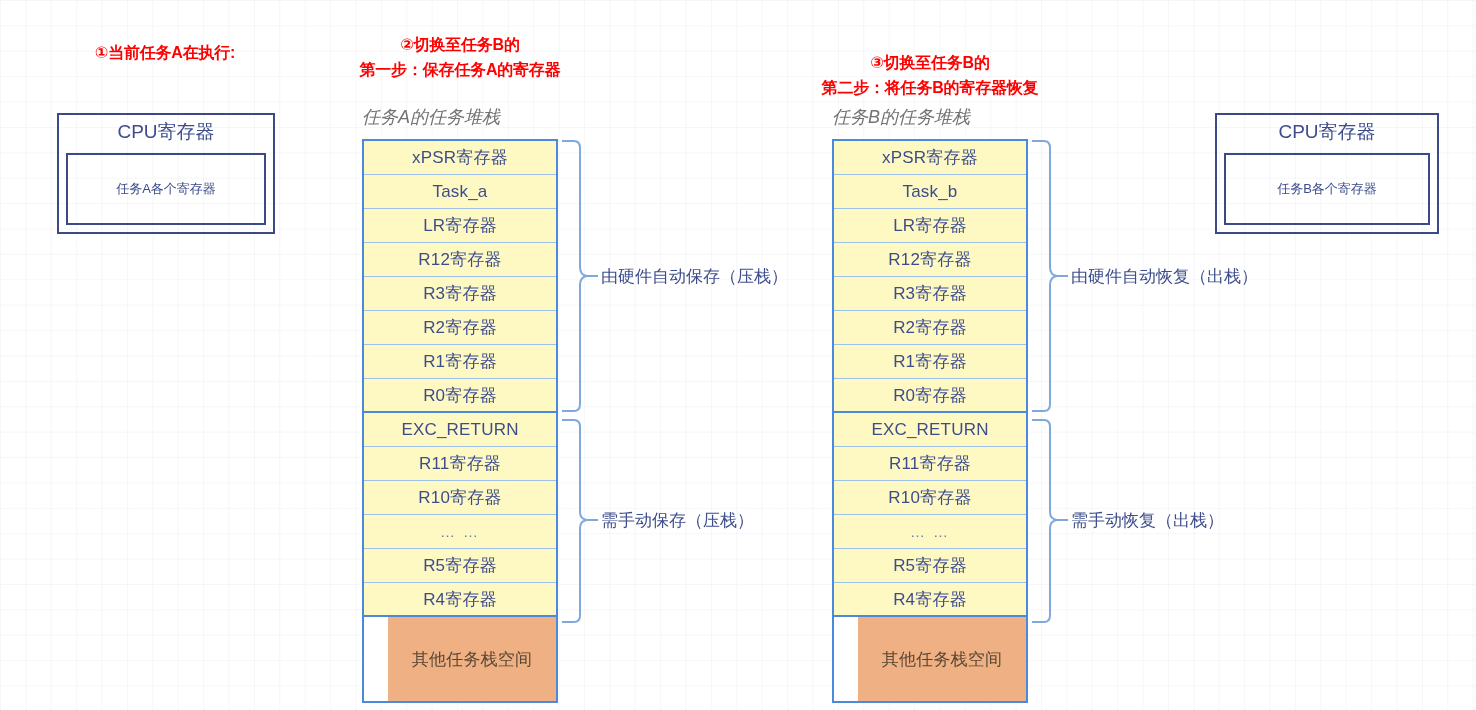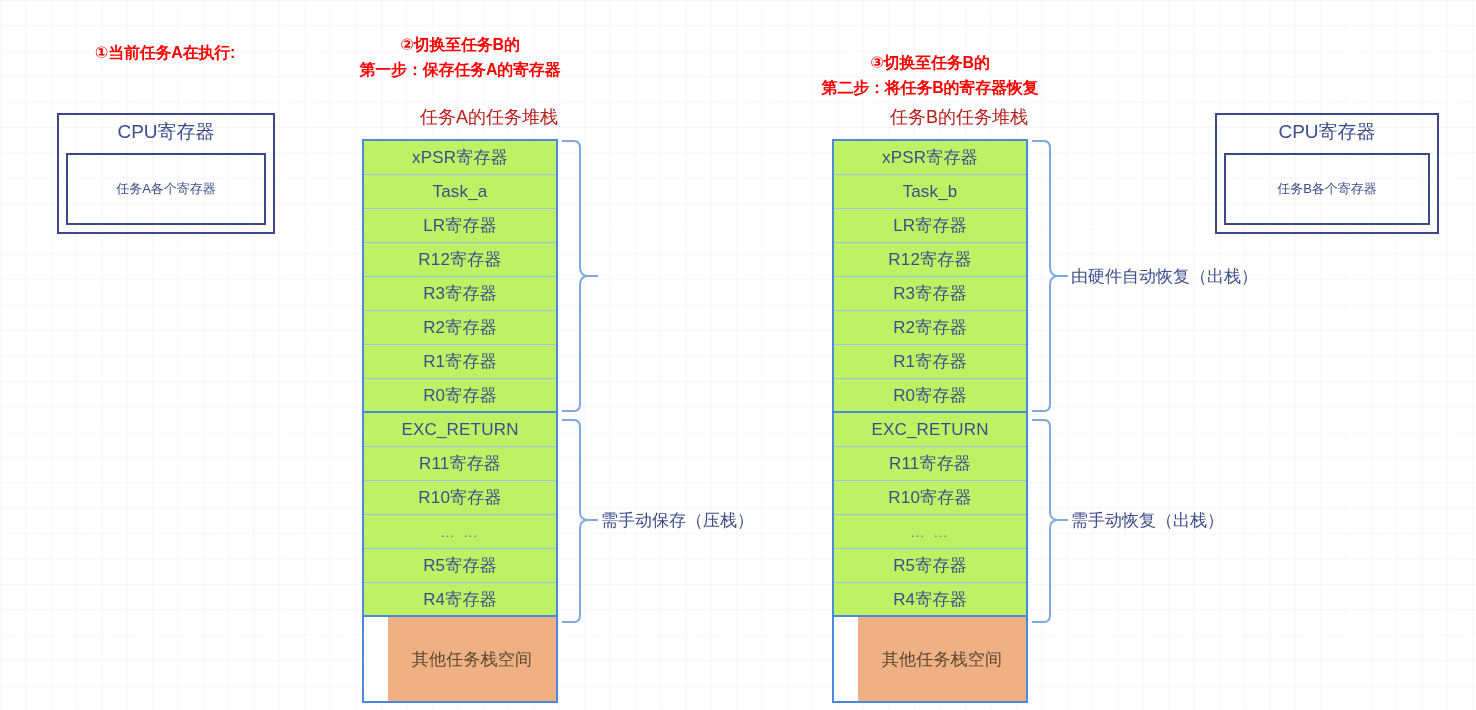--- a/index.html
+++ b/index.html
@@ -50,39 +50,40 @@
     border:2.5px solid #3b4a87;
     box-sizing:border-box;
     display:flex;align-items:center;justify-content:center;
     font-size:13px;color:#3d4d8c;
   }
 
   
   .stacktitle{
     position:absolute;
     font-size:18px;
-    color:#b91c1c;
-    text-align:right;
+    color:#737373;
+    text-align:left;
     white-space:nowrap;
+    font-style:italic;
   }
   .stack{
     position:absolute;
     width:196px;
     box-sizing:border-box;
     border:2px solid #4b89dc;
     background:#ffffff;
   }
   .cell{
     height:34px;
     box-sizing:border-box;
     border-bottom:1.5px solid #9cc0ea;
     display:flex;align-items:center;justify-content:center;
     font-size:17px;
     color:#3d4d8c;
-    background:#bef264;
+    background:#fef9c3;
     letter-spacing:.2px;
   }
   .cell.sep{border-bottom:2.5px solid #4b89dc;}
   .cell.dots{color:#6b7aa8;letter-spacing:2px;font-size:15px;}
   .cell.other{
     background:#efb183;
     border-bottom:none;
     height:84px;
     color:#5a4635;
     font-size:17px;
@@ -132,20 +133,21 @@
     <div class="cell dots">… …</div>
     <div class="cell">R5寄存器</div>
     <div class="cell sep">R4寄存器</div>
     <div class="cell other">其他任务栈空间</div>
   </div>
 
   <svg class="brace" style="left:558px;top:139px;" width="40" height="274" viewBox="0 0 40 274">
     <path d="M 4 2 L 16 2 Q 22 2 22 9 L 22 128 Q 22 136 29 137 Q 22 138 22 146 L 22 265 Q 22 272 16 272 L 4 272" fill="none" stroke="#7fa9dd" stroke-width="2"></path>
     <line x1="29" y1="137" x2="40" y2="137" stroke="#7fa9dd" stroke-width="2"></line>
   </svg>
+  <div class="bracelabel" style="left:601px;top:265px;">由硬件自动保存（压栈）</div>
 
   <svg class="brace" style="left:558px;top:418px;" width="40" height="206" viewBox="0 0 40 206">
     <path d="M 4 2 L 16 2 Q 22 2 22 9 L 22 94 Q 22 101 29 102 Q 22 103 22 110 L 22 197 Q 22 204 16 204 L 4 204" fill="none" stroke="#7fa9dd" stroke-width="2"></path>
     <line x1="29" y1="102" x2="40" y2="102" stroke="#7fa9dd" stroke-width="2"></line>
   </svg>
   <div class="bracelabel" style="left:601px;top:509px;">需手动保存（压栈）</div>
 
   <div class="hdr" style="left:740px;top:32px;width:380px;margin-top:18px;">③切换至任务B的
 第二步：将任务B的寄存器恢复</div>
 

